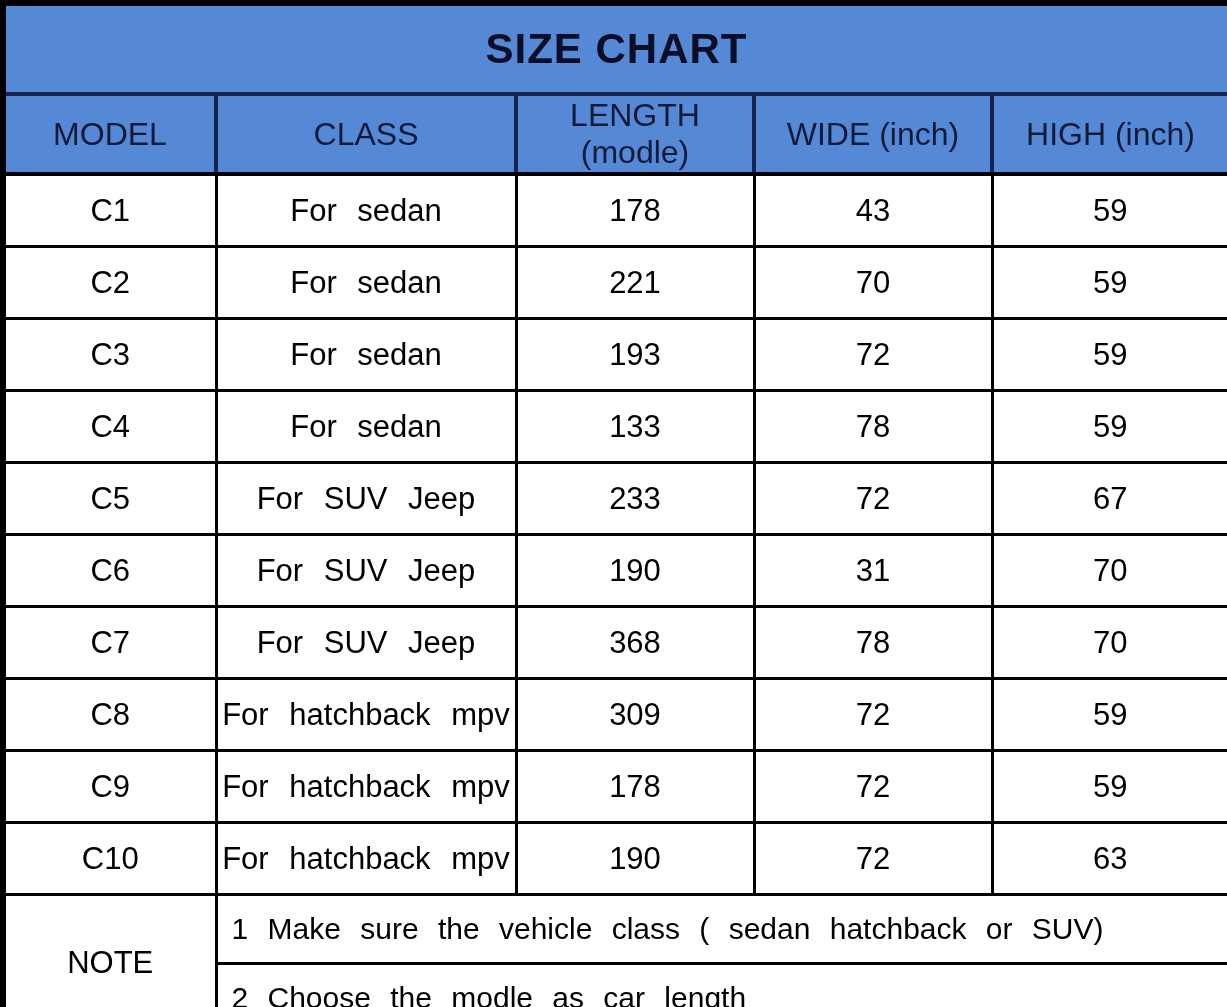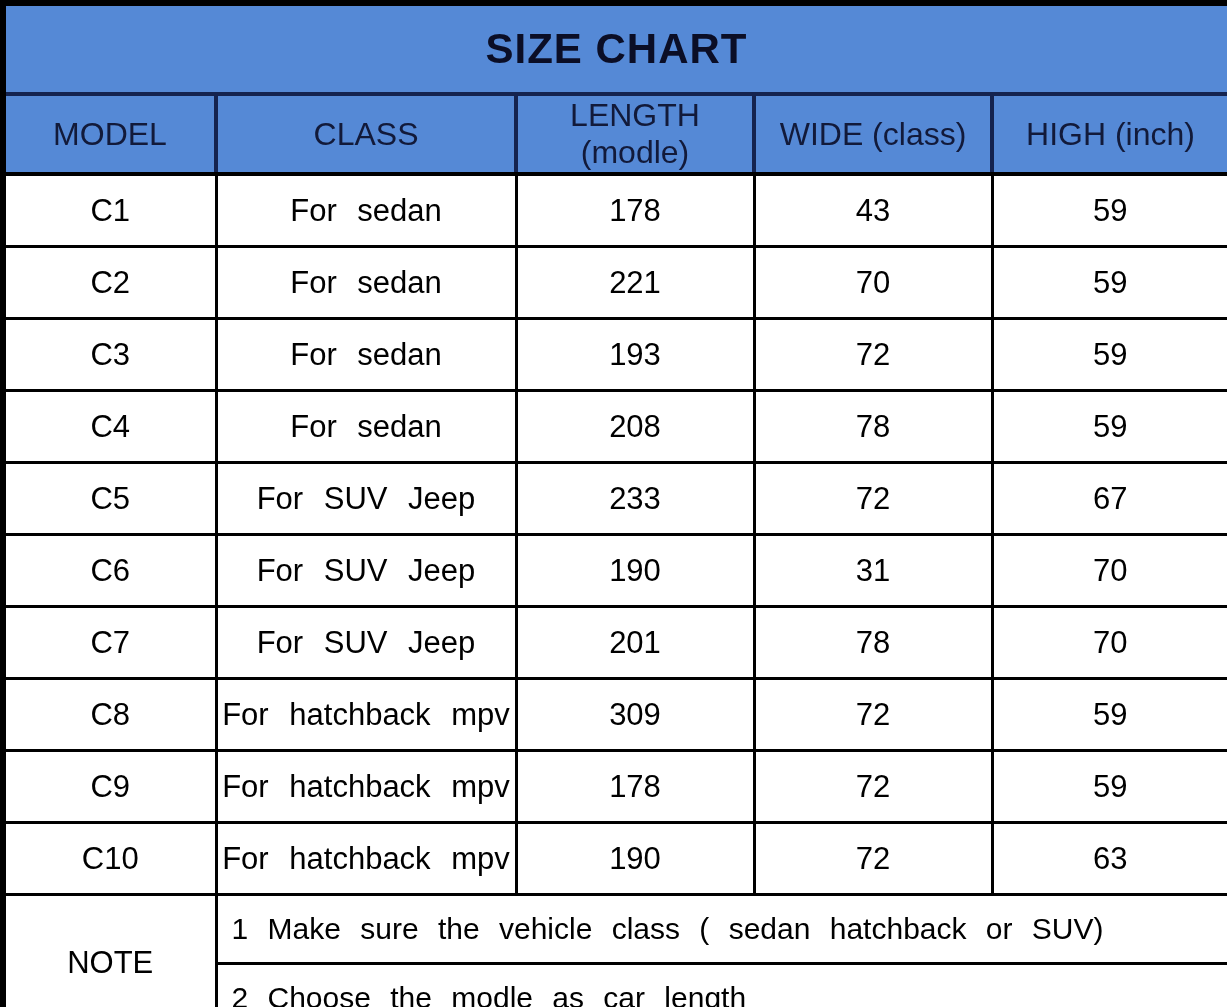--- a/index.html
+++ b/index.html
@@ -88,21 +88,21 @@
         <col class="c-high">
     </colgroup>
     <tbody>
       <tr>
         <th class="title-cell" colspan="5">SIZE CHART</th>
       </tr>
       <tr>
         <th class="col-head">MODEL</th>
         <th class="col-head">CLASS</th>
         <th class="col-head">LENGTH (modle)</th>
-        <th class="col-head">WIDE (class)</th>
+        <th class="col-head">WIDE (inch)</th>
         <th class="col-head">HIGH (inch)</th>
       </tr>
 
       <tr>
         <td class="body-cell">C1</td>
         <td class="body-cell class-cell">For sedan</td>
         <td class="body-cell">178</td>
         <td class="body-cell">43</td>
         <td class="body-cell">59</td>
       </tr>
@@ -116,42 +116,42 @@
       <tr>
         <td class="body-cell">C3</td>
         <td class="body-cell class-cell">For sedan</td>
         <td class="body-cell">193</td>
         <td class="body-cell">72</td>
         <td class="body-cell">59</td>
       </tr>
       <tr>
         <td class="body-cell">C4</td>
         <td class="body-cell class-cell">For sedan</td>
-        <td class="body-cell">208</td>
+        <td class="body-cell">133</td>
         <td class="body-cell">78</td>
         <td class="body-cell">59</td>
       </tr>
       <tr>
         <td class="body-cell">C5</td>
         <td class="body-cell class-cell">For SUV Jeep</td>
         <td class="body-cell">233</td>
         <td class="body-cell">72</td>
         <td class="body-cell">67</td>
       </tr>
       <tr>
         <td class="body-cell">C6</td>
         <td class="body-cell class-cell">For SUV Jeep</td>
         <td class="body-cell">190</td>
         <td class="body-cell">31</td>
         <td class="body-cell">70</td>
       </tr>
       <tr>
         <td class="body-cell">C7</td>
         <td class="body-cell class-cell">For SUV Jeep</td>
-        <td class="body-cell">201</td>
+        <td class="body-cell">368</td>
         <td class="body-cell">78</td>
         <td class="body-cell">70</td>
       </tr>
       <tr>
         <td class="body-cell">C8</td>
         <td class="body-cell class-cell">For hatchback mpv</td>
         <td class="body-cell">309</td>
         <td class="body-cell">72</td>
         <td class="body-cell">59</td>
       </tr>

